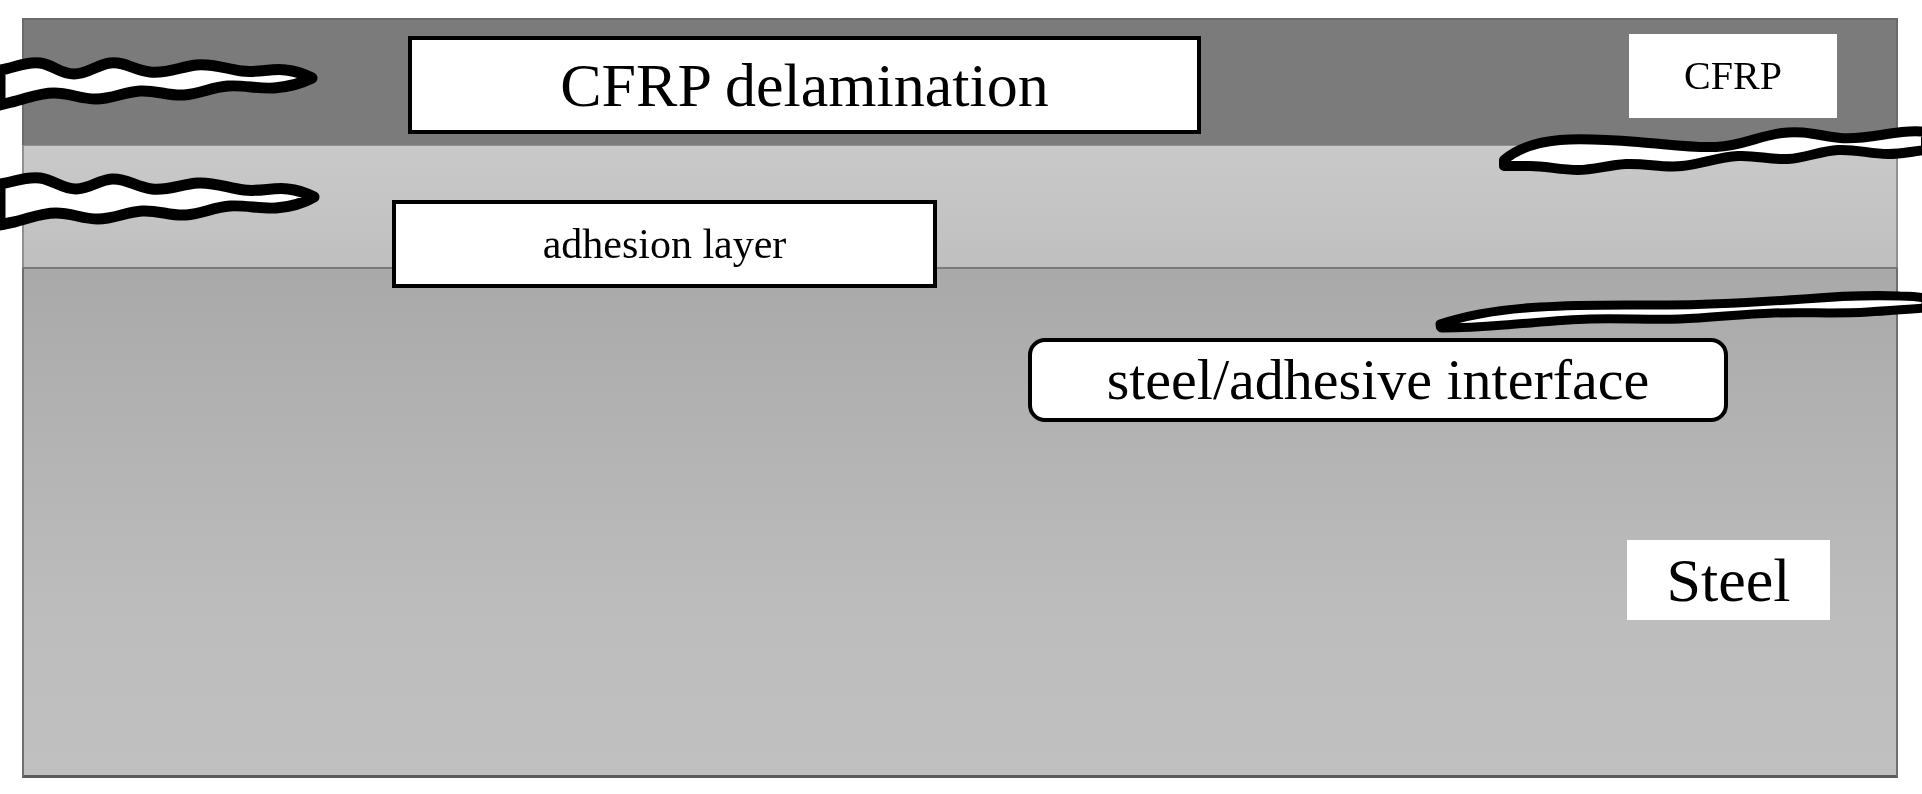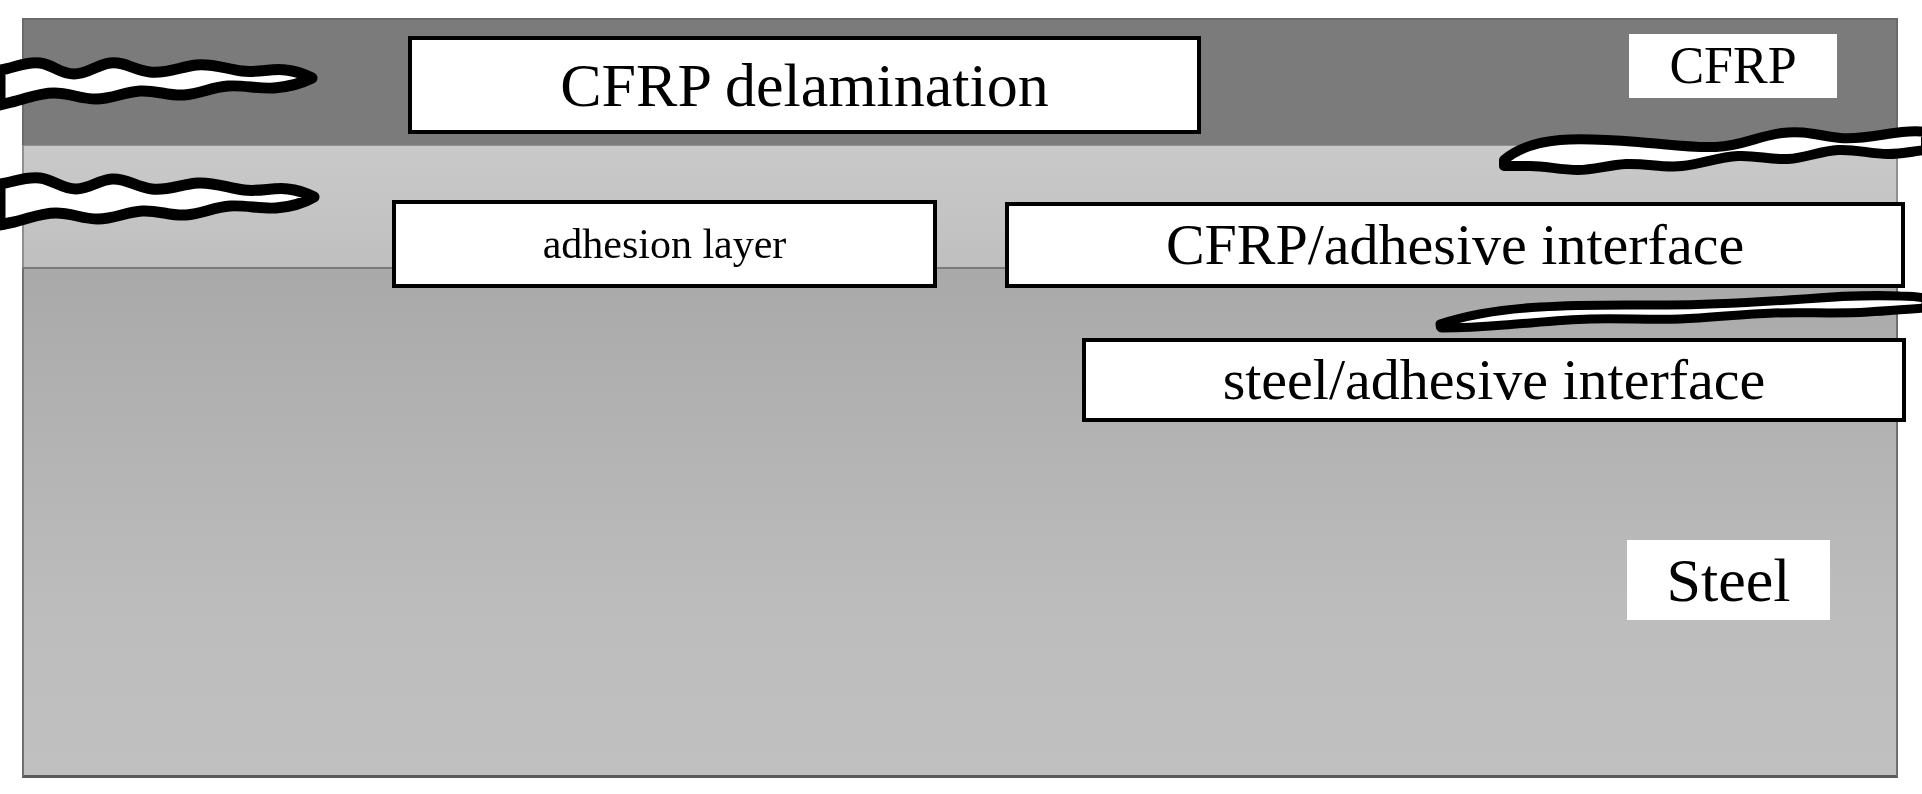--- a/index.html
+++ b/index.html
@@ -115,27 +115,28 @@
     left: 392px;  top: 200px; width: 545px; height: 88px;
     font-size: 42px;
   }
 
   .lbl-cfrp-adh-if {
     left: 1005px; top: 202px; width: 900px; height: 86px;
     font-size: 58px;
   }
 
   .lbl-steel-adh-if {
-    left: 1082px; top: 338px; width: 824px; height: 84px;
+    left: 1028px; top: 338px; width: 700px; height: 84px;
     font-size: 58px;
+    border-radius: 17px;
   }
 
   .lbl-cfrp {
-    left: 1629px; top: 34px;  width: 208px; height: 64px;
-    font-size: 52px;
+    left: 1629px; top: 34px;  width: 208px; height: 84px;
+    font-size: 40px;
   }
 
   .lbl-steel {
     left: 1627px; top: 540px; width: 203px; height: 80px;
     font-size: 62px;
     text-align: center;
   }
 </style>
 </head>
 <body>
@@ -193,21 +194,20 @@
                L526,18 C508,19 488,21 468,22 C436,24 406,22 374,23
                C340,24 312,28 280,29 C248,30 220,28 190,29 C160,30 132,33 104,35
                C80,37 60,38 42,38 C40,38 40,36 40,34 Z" fill="#ffffff" stroke="#000000" stroke-width="9" stroke-linejoin="round" stroke-linecap="round"></path>
     </svg>
   </div>
 
   <div class="label-box lbl-cfrp-delam">CFRP delamination</div>
 
   <div class="label-box lbl-adhesion">adhesion layer</div>
 
-  <div class="label-box lbl-cfrp-adh-if">CFRP/adhesive interface</div>
 
   <div class="label-box lbl-steel-adh-if">steel/adhesive interface</div>
 
   <div class="label-plain lbl-cfrp">CFRP</div>
 
   <div class="label-plain lbl-steel">Steel</div>
 
 </div>
 
 </body></html>

